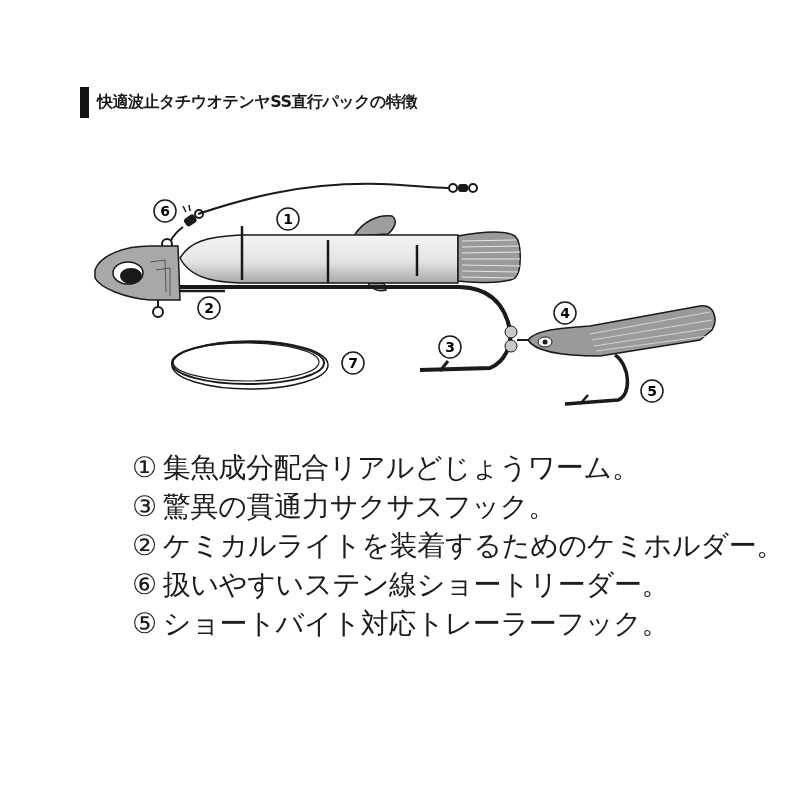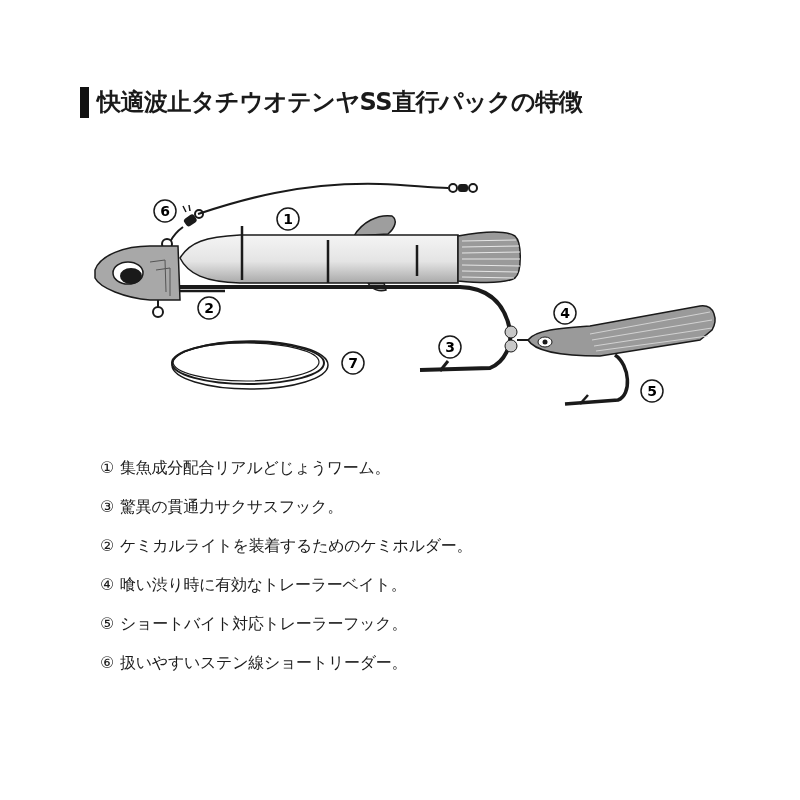--- a/index.html
+++ b/index.html
@@ -1,23 +1,23 @@
 <!DOCTYPE html>
 <html><head>
   <meta charset="utf-8">
   <style>
     html, body { margin: 0; padding: 0; background: #ffffff; }
     body { width: 800px; height: 800px; position: relative; overflow: hidden;
            font-family: "DejaVu Sans", "Liberation Sans", sans-serif; color: #1a1a1a; }
     .title-wrap { position: absolute; left: 80px; top: 86px; height: 32px; display: flex; align-items: center; }
     .title-bar { width: 9px; height: 31px; background: #111; margin-right: 8px; }
-    .title { font-size: 24px; font-weight: bold; letter-spacing: -0.5px; color: #1a1a1a; white-space: nowrap; }
+    .title { font-size: 16px; font-weight: bold; letter-spacing: -0.5px; color: #1a1a1a; white-space: nowrap; }
     .diagram { position: absolute; left: 0; top: 150px; width: 800px; height: 280px; }
     .features { position: absolute; left: 100px; top: 448px; margin: 0; padding: 0; list-style: none; }
-    .features li { font-size: 16px; line-height: 39px; height: 39px; white-space: nowrap; color: #1c1c1c; letter-spacing: -0.3px; }
+    .features li { font-size: 28px; line-height: 39px; height: 39px; white-space: nowrap; color: #1c1c1c; letter-spacing: -0.3px; margin-left: 32px; }
     .features .num { display: inline-block; margin-right: 6px; }
     .features .tight .num { margin-right: 0; }
     .lbl { font-family: "DejaVu Sans", sans-serif; font-weight: bold; font-size: 14px; }
   </style>
 </head>
 <body>
 
 <div class="title-wrap">
   <div class="title-bar"></div>
   <div class="title">快適波止タチウオテンヤSS直行パックの特徴</div>
@@ -148,21 +148,18 @@
   <li>
     <span class="num">①</span><span>集魚成分配合リアルどじょうワーム。</span>
   </li>
   <li>
     <span class="num">③</span><span>驚異の貫通力サクサスフック。</span>
   </li>
   <li>
     <span class="num">②</span><span>ケミカルライトを装着するためのケミホルダー。</span>
   </li>
   <li>
-    <span class="num">④</span><span>喰い渋り時に有効なトレーラーベイト。</span>
+    <span class="num">⑥</span><span>扱いやすいステン線ショートリーダー。</span>
   </li>
   <li>
     <span class="num">⑤</span><span>ショートバイト対応トレーラーフック。</span>
   </li>
-  <li>
-    <span class="num">⑥</span><span>扱いやすいステン線ショートリーダー。</span>
-  </li>
 </ul>
 
 </body></html>

